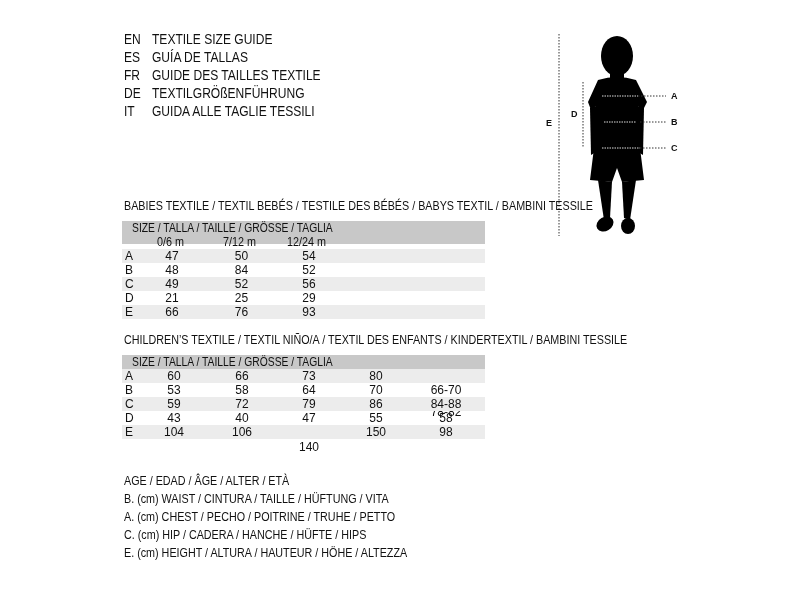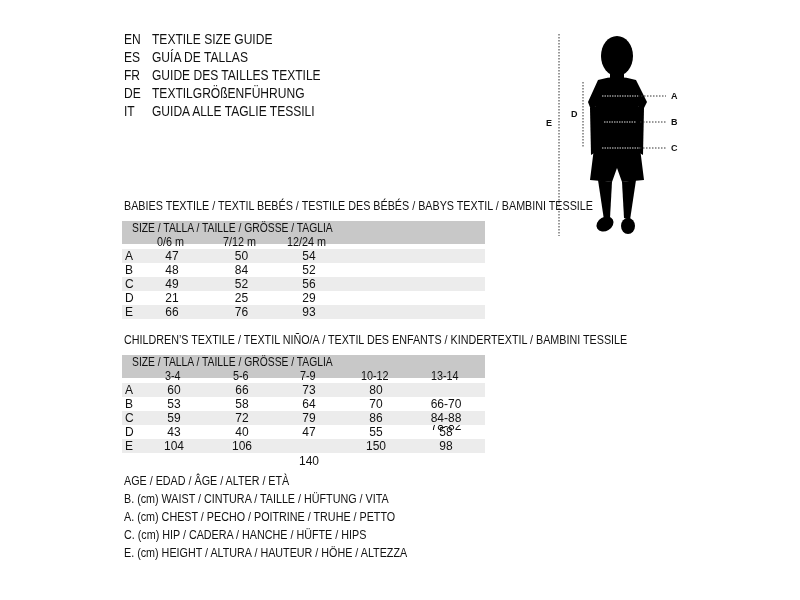--- a/index.html
+++ b/index.html
@@ -141,27 +141,20 @@
   </div>
 </div>
 
 <div class="section-title" style="top:332px;">
   <span class="cond">CHILDREN’S TEXTILE / TEXTIL NIÑO/A / TEXTIL DES ENFANTS / KINDERTEXTIL / BAMBINI TESSILE</span>
 </div>
 <div class="size-bar" style="top:355px;">
   <span class="cond">SIZE / TALLA / TAILLE / GRÖSSE / TAGLIA</span>
 </div>
 <div class="table" style="top:369px;">
-  <div class="trow">
-    <span class="cell" style="left:32px;width:40px;"><span class="cond">3-4</span></span>
-    <span class="cell" style="left:100px;width:40px;"><span class="cond">5-6</span></span>
-    <span class="cell" style="left:167px;width:40px;"><span class="cond">7-9</span></span>
-    <span class="cell" style="left:232px;width:44px;"><span class="cond">10-12</span></span>
-    <span class="cell" style="left:300px;width:48px;"><span class="cond">13-14</span></span>
-  </div>
   <div class="trow alt">
     <span class="rowlabel">A</span>
     <span class="cell" style="left:32px;width:40px;">60</span>
     <span class="cell" style="left:100px;width:40px;">66</span>
     <span class="cell" style="left:167px;width:40px;">73</span>
     <span class="cell" style="left:232px;width:44px;">80</span>
     <span class="cell" style="left:300px;width:48px;margin-top:36px;">78-82</span>
   </div>
   <div class="trow">
     <span class="rowlabel">B</span>

